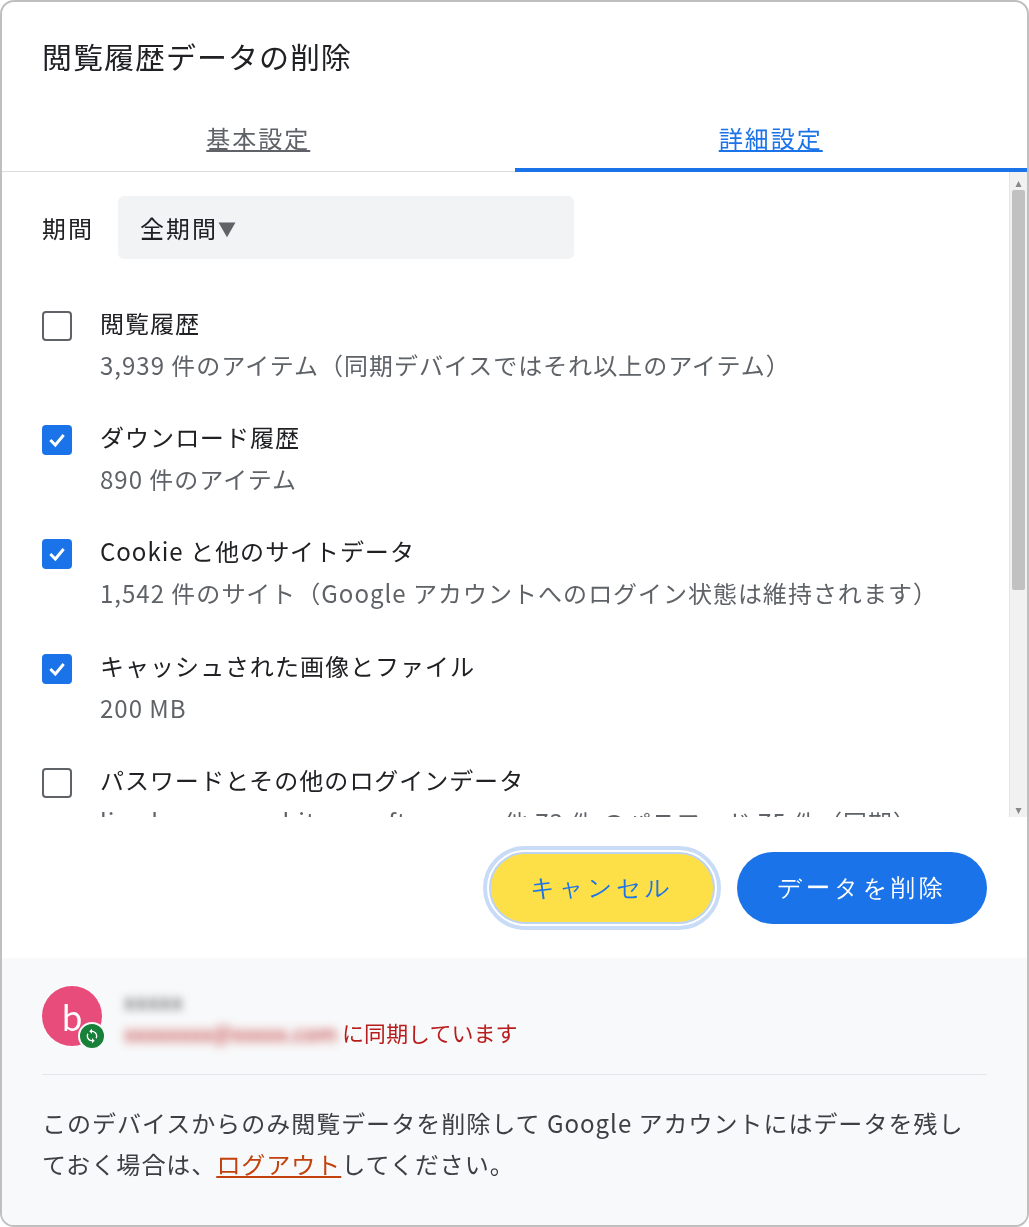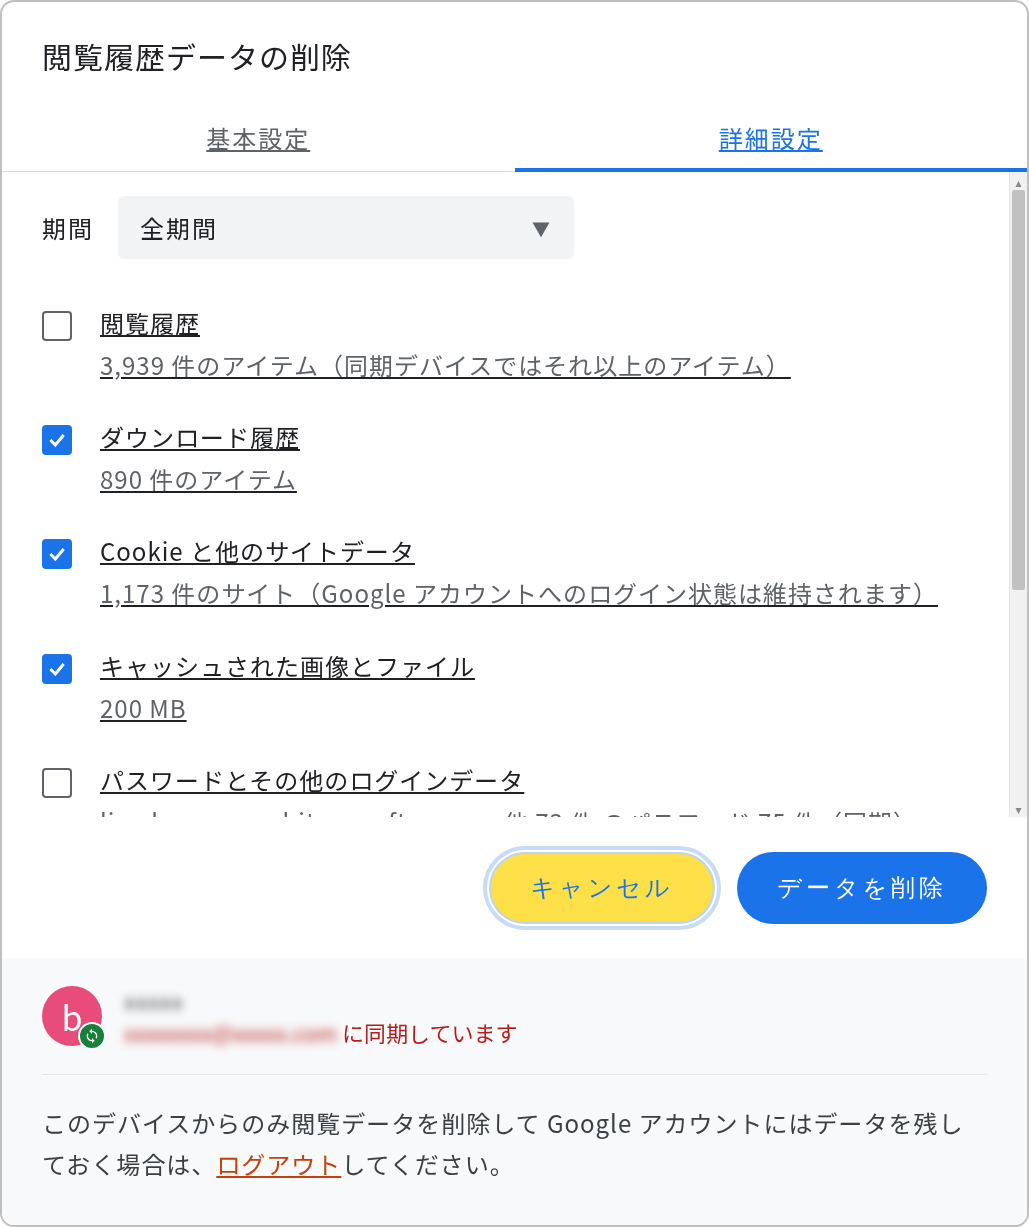--- a/index.html
+++ b/index.html
@@ -73,31 +73,31 @@
   }
   .period-row {
     display: flex; align-items: center; gap: 24px;
     margin-bottom: 28px;
   }
   .period-label { font-size: 24px; letter-spacing: 2px; }
   .select {
     background: #f1f3f4;
     border-radius: 6px;
     padding: 14px 22px;
-    display: flex; align-items: center; justify-content: space-between;
+    display: flex; align-items: center; justify-content: flex-start;
     width: 456px;
     font-size: 24px;
     cursor: pointer;
     letter-spacing: 2px;
   }
   .select .caret {
     color: #5f6368;
     font-size: 18px;
   }
-  .options { list-style: none; text-decoration: underline; }
+  .options { list-style: none; }
   .option {
     display: flex; align-items: flex-start; gap: 28px;
     padding: 18px 0;
   }
   .checkbox {
     width: 30px; height: 30px; flex: 0 0 30px;
     border: 2.5px solid #5f6368; border-radius: 4px;
     margin-top: 6px;
     cursor: pointer;
     display: flex; align-items: center; justify-content: center;
@@ -216,21 +216,21 @@
           </div>
         </li>
         <li class="option">
           <span class="checkbox checked">
             <svg viewBox="0 0 24 24">
                 <polyline points="4 12 10 18 20 6"></polyline>
               </svg>
           </span>
           <div class="opt-text">
             <div class="opt-title">Cookie と他のサイトデータ</div>
-            <div class="opt-desc">1,173 件のサイト（Google アカウントへのログイン状態は維持されます）</div>
+            <div class="opt-desc">1,542 件のサイト（Google アカウントへのログイン状態は維持されます）</div>
           </div>
         </li>
         <li class="option">
           <span class="checkbox checked">
             <svg viewBox="0 0 24 24">
                 <polyline points="4 12 10 18 20 6"></polyline>
               </svg>
           </span>
           <div class="opt-text">
             <div class="opt-title">キャッシュされた画像とファイル</div>

